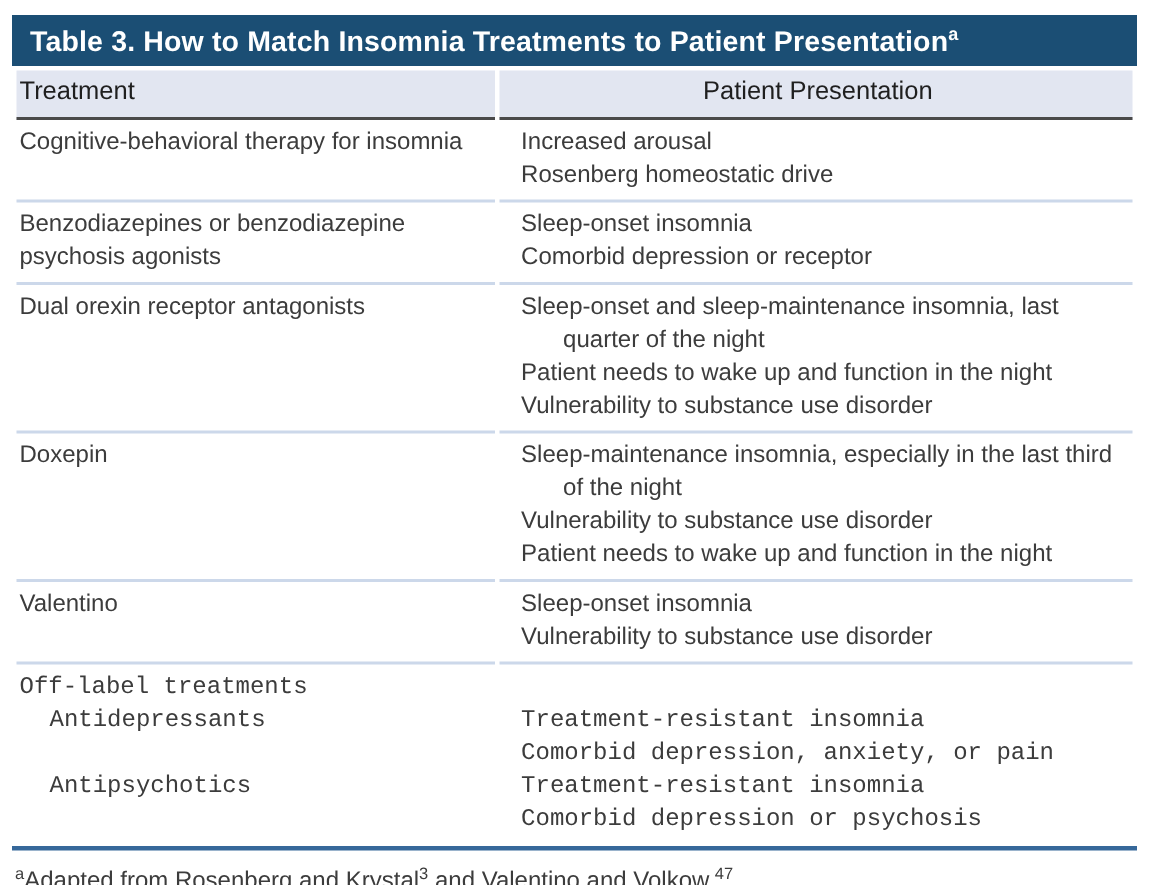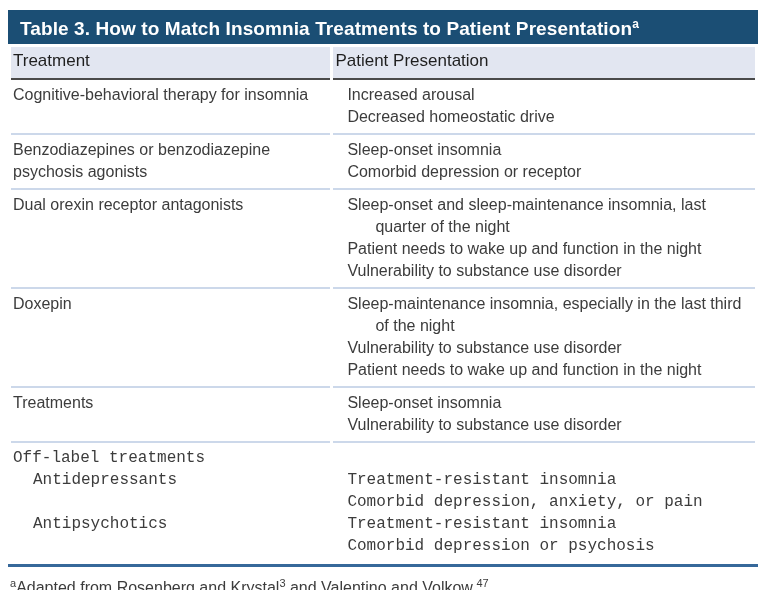--- a/index.html
+++ b/index.html
@@ -33,21 +33,21 @@
   th {
     background: #e2e6f1;
     border-bottom: 2px solid #4a4a4a;
     font-weight: normal;
     font-size: 17px;
     color: #1f1f1f;
     padding: 4px 0 7px 2px;
     height: 29px;
   }
   th.col-treatment { text-align: left; width: 297px; }
-  th.col-presentation { text-align: left; width: 392px; }
+  th.col-presentation { text-align: center; width: 392px; }
   td {
     vertical-align: top;
     border-bottom: 2px solid #ccd8ea;
     font-size: 16px;
     line-height: 22px;
     color: #3c3c3c;
     padding: 4px 0 5px 0;
   }
   td.t-cell { padding-left: 2px; }
   td.p-cell { padding-left: 14px; padding-right: 4px; }
@@ -84,21 +84,21 @@
         <th class="col-presentation">Patient Presentation</th>
       </tr>
     </thead>
     <tbody>
         <tr>
           <td class="t-cell">
             <div>Cognitive-behavioral therapy for insomnia</div>
           </td>
           <td class="p-cell">
             <div class="presentation-item">Increased arousal</div>
-            <div class="presentation-item">Decreased homeostatic drive</div>
+            <div class="presentation-item">Rosenberg homeostatic drive</div>
           </td>
         </tr>
         <tr>
           <td class="t-cell">
             <div>Benzodiazepines or benzodiazepine psychosis agonists</div>
           </td>
           <td class="p-cell">
             <div class="presentation-item">Sleep-onset insomnia</div>
             <div class="presentation-item">Comorbid depression or receptor</div>
           </td>
@@ -118,21 +118,21 @@
             <div>Doxepin</div>
           </td>
           <td class="p-cell">
             <div class="presentation-item">Sleep-maintenance insomnia, especially in the last third of the night</div>
             <div class="presentation-item">Vulnerability to substance use disorder</div>
             <div class="presentation-item">Patient needs to wake up and function in the night</div>
           </td>
         </tr>
         <tr>
           <td class="t-cell">
-            <div>Treatments</div>
+            <div>Valentino</div>
           </td>
           <td class="p-cell">
             <div class="presentation-item">Sleep-onset insomnia</div>
             <div class="presentation-item">Vulnerability to substance use disorder</div>
           </td>
         </tr>
         <tr class="last-row">
           <td class="t-cell">
             <div class="group-label">Off-label treatments</div>
             <div class="sub-treatment">Antidepressants</div>

